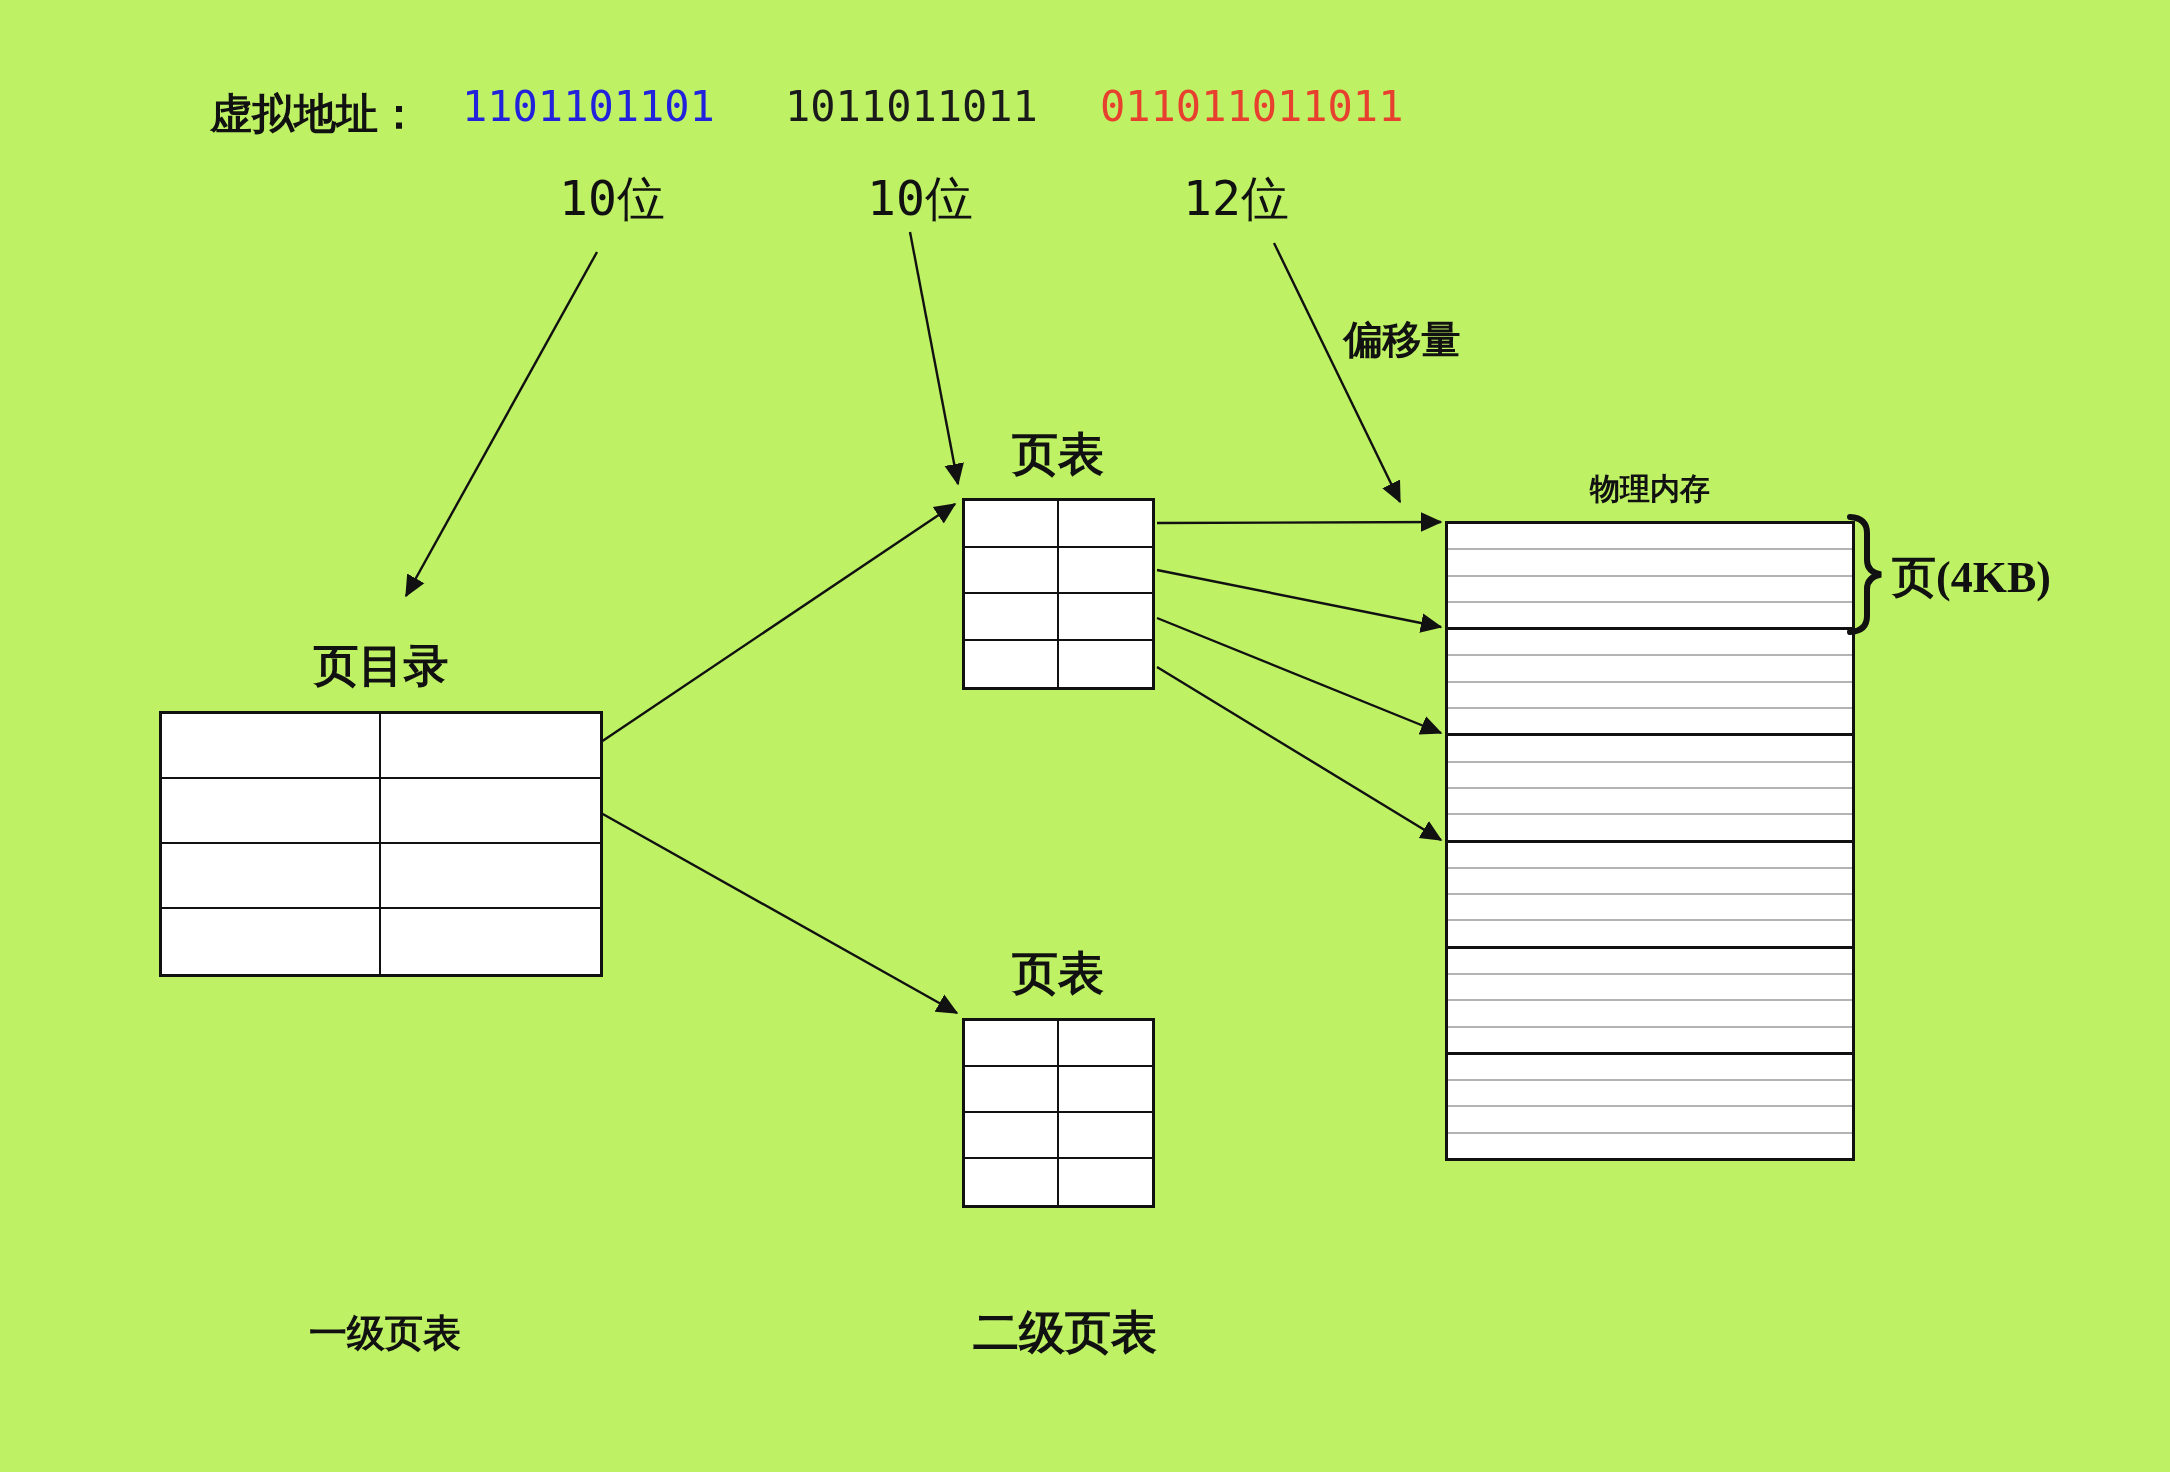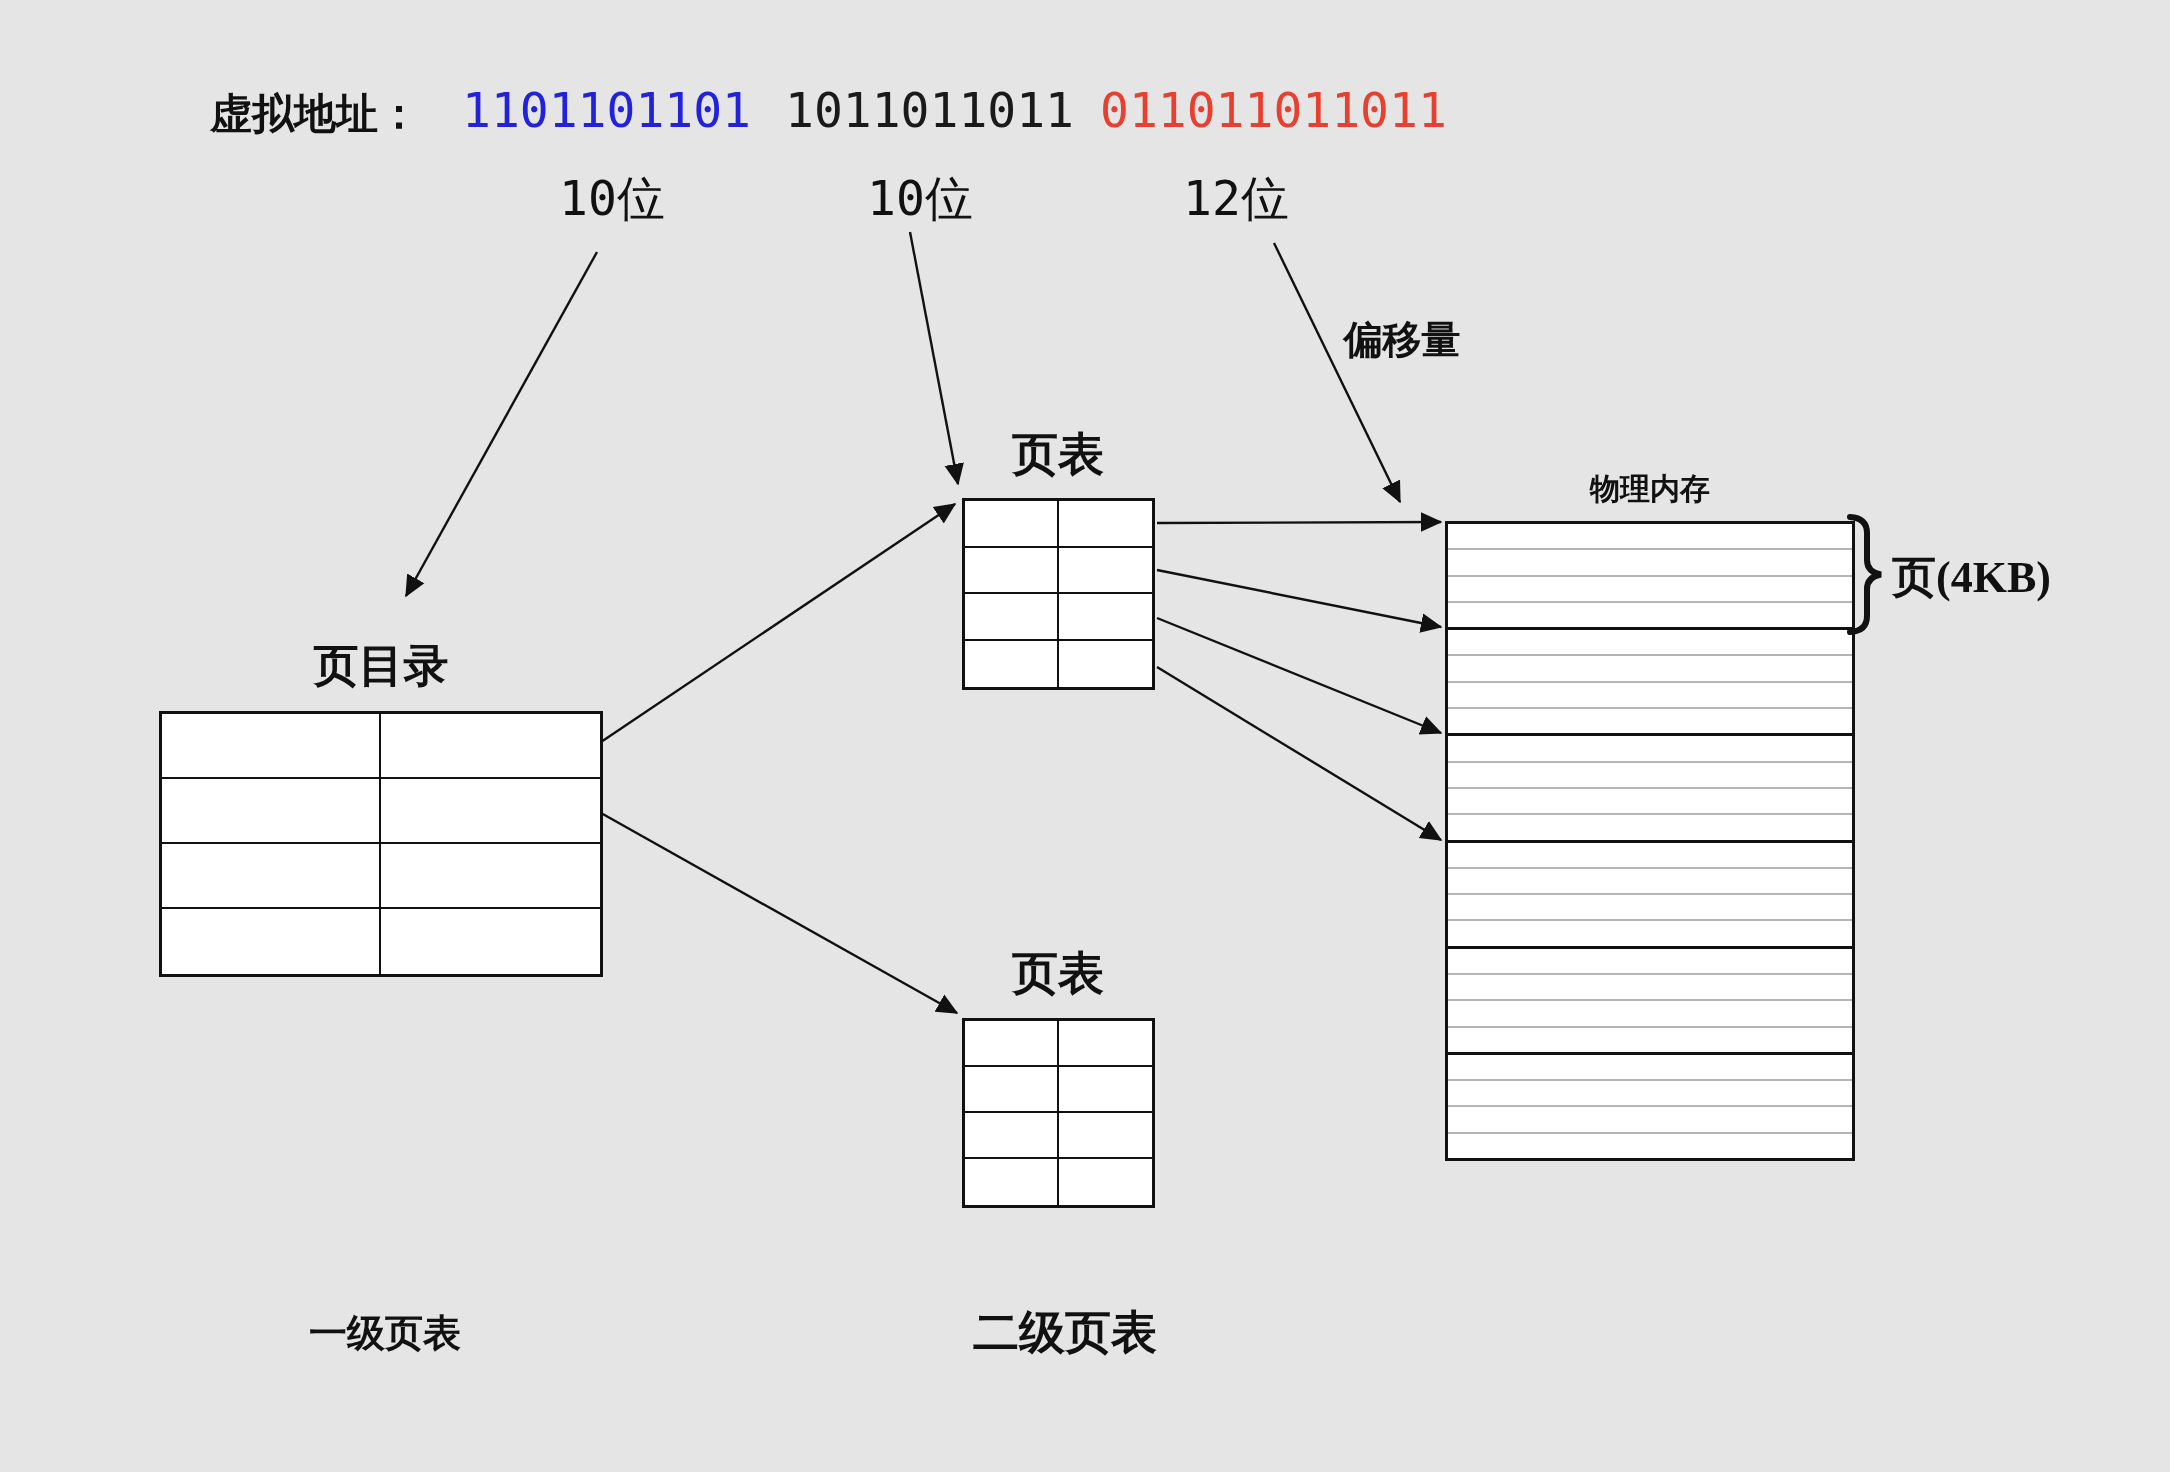--- a/index.html
+++ b/index.html
@@ -1,25 +1,25 @@
 <!DOCTYPE html>
 <html><head>
 <meta charset="utf-8">
 <style>
   html,body { margin:0; padding:0; background:#ffffff; }
   #canvas {
-    position:relative; width:2170px; height:1472px; background:#e5e5e5;
+    position:relative; width:2170px; height:1472px; background:#bef264;
     font-family:"Liberation Serif","DejaVu Serif",serif; color:#111;
     overflow:hidden;
   }
   
   .cjk-label { position:absolute; white-space:nowrap; font-weight:700; color:#111; }
   .centered { transform:translate(-50%,-50%); }
   #va-label { left:210px; top:86px; font-size:42px; }
-  .va-group { position:absolute; top:82px; font-size:48px;
+  .va-group { position:absolute; top:82px; font-size:42px;
               font-family:"DejaVu Sans Mono","Liberation Mono",monospace;
               font-weight:400; letter-spacing:0px; white-space:nowrap; }
   .bit-label { position:absolute; top:199px; font-size:48px;
                font-family:"DejaVu Sans Mono","Liberation Mono",monospace;
                font-weight:400; white-space:nowrap; transform:translate(-50%,-50%); color:#111; }
   #offset-label       { left:1402px; top:340px; font-size:39px; }
   #pagedir-title      { left:381px;  top:666px; font-size:45px; }
   #pt1-title          { left:1058px; top:455px; font-size:46px; }
   #pt2-title          { left:1058px; top:974px; font-size:46px; }
   #physmem-title      { left:1650px; top:489px; font-size:30px; }

